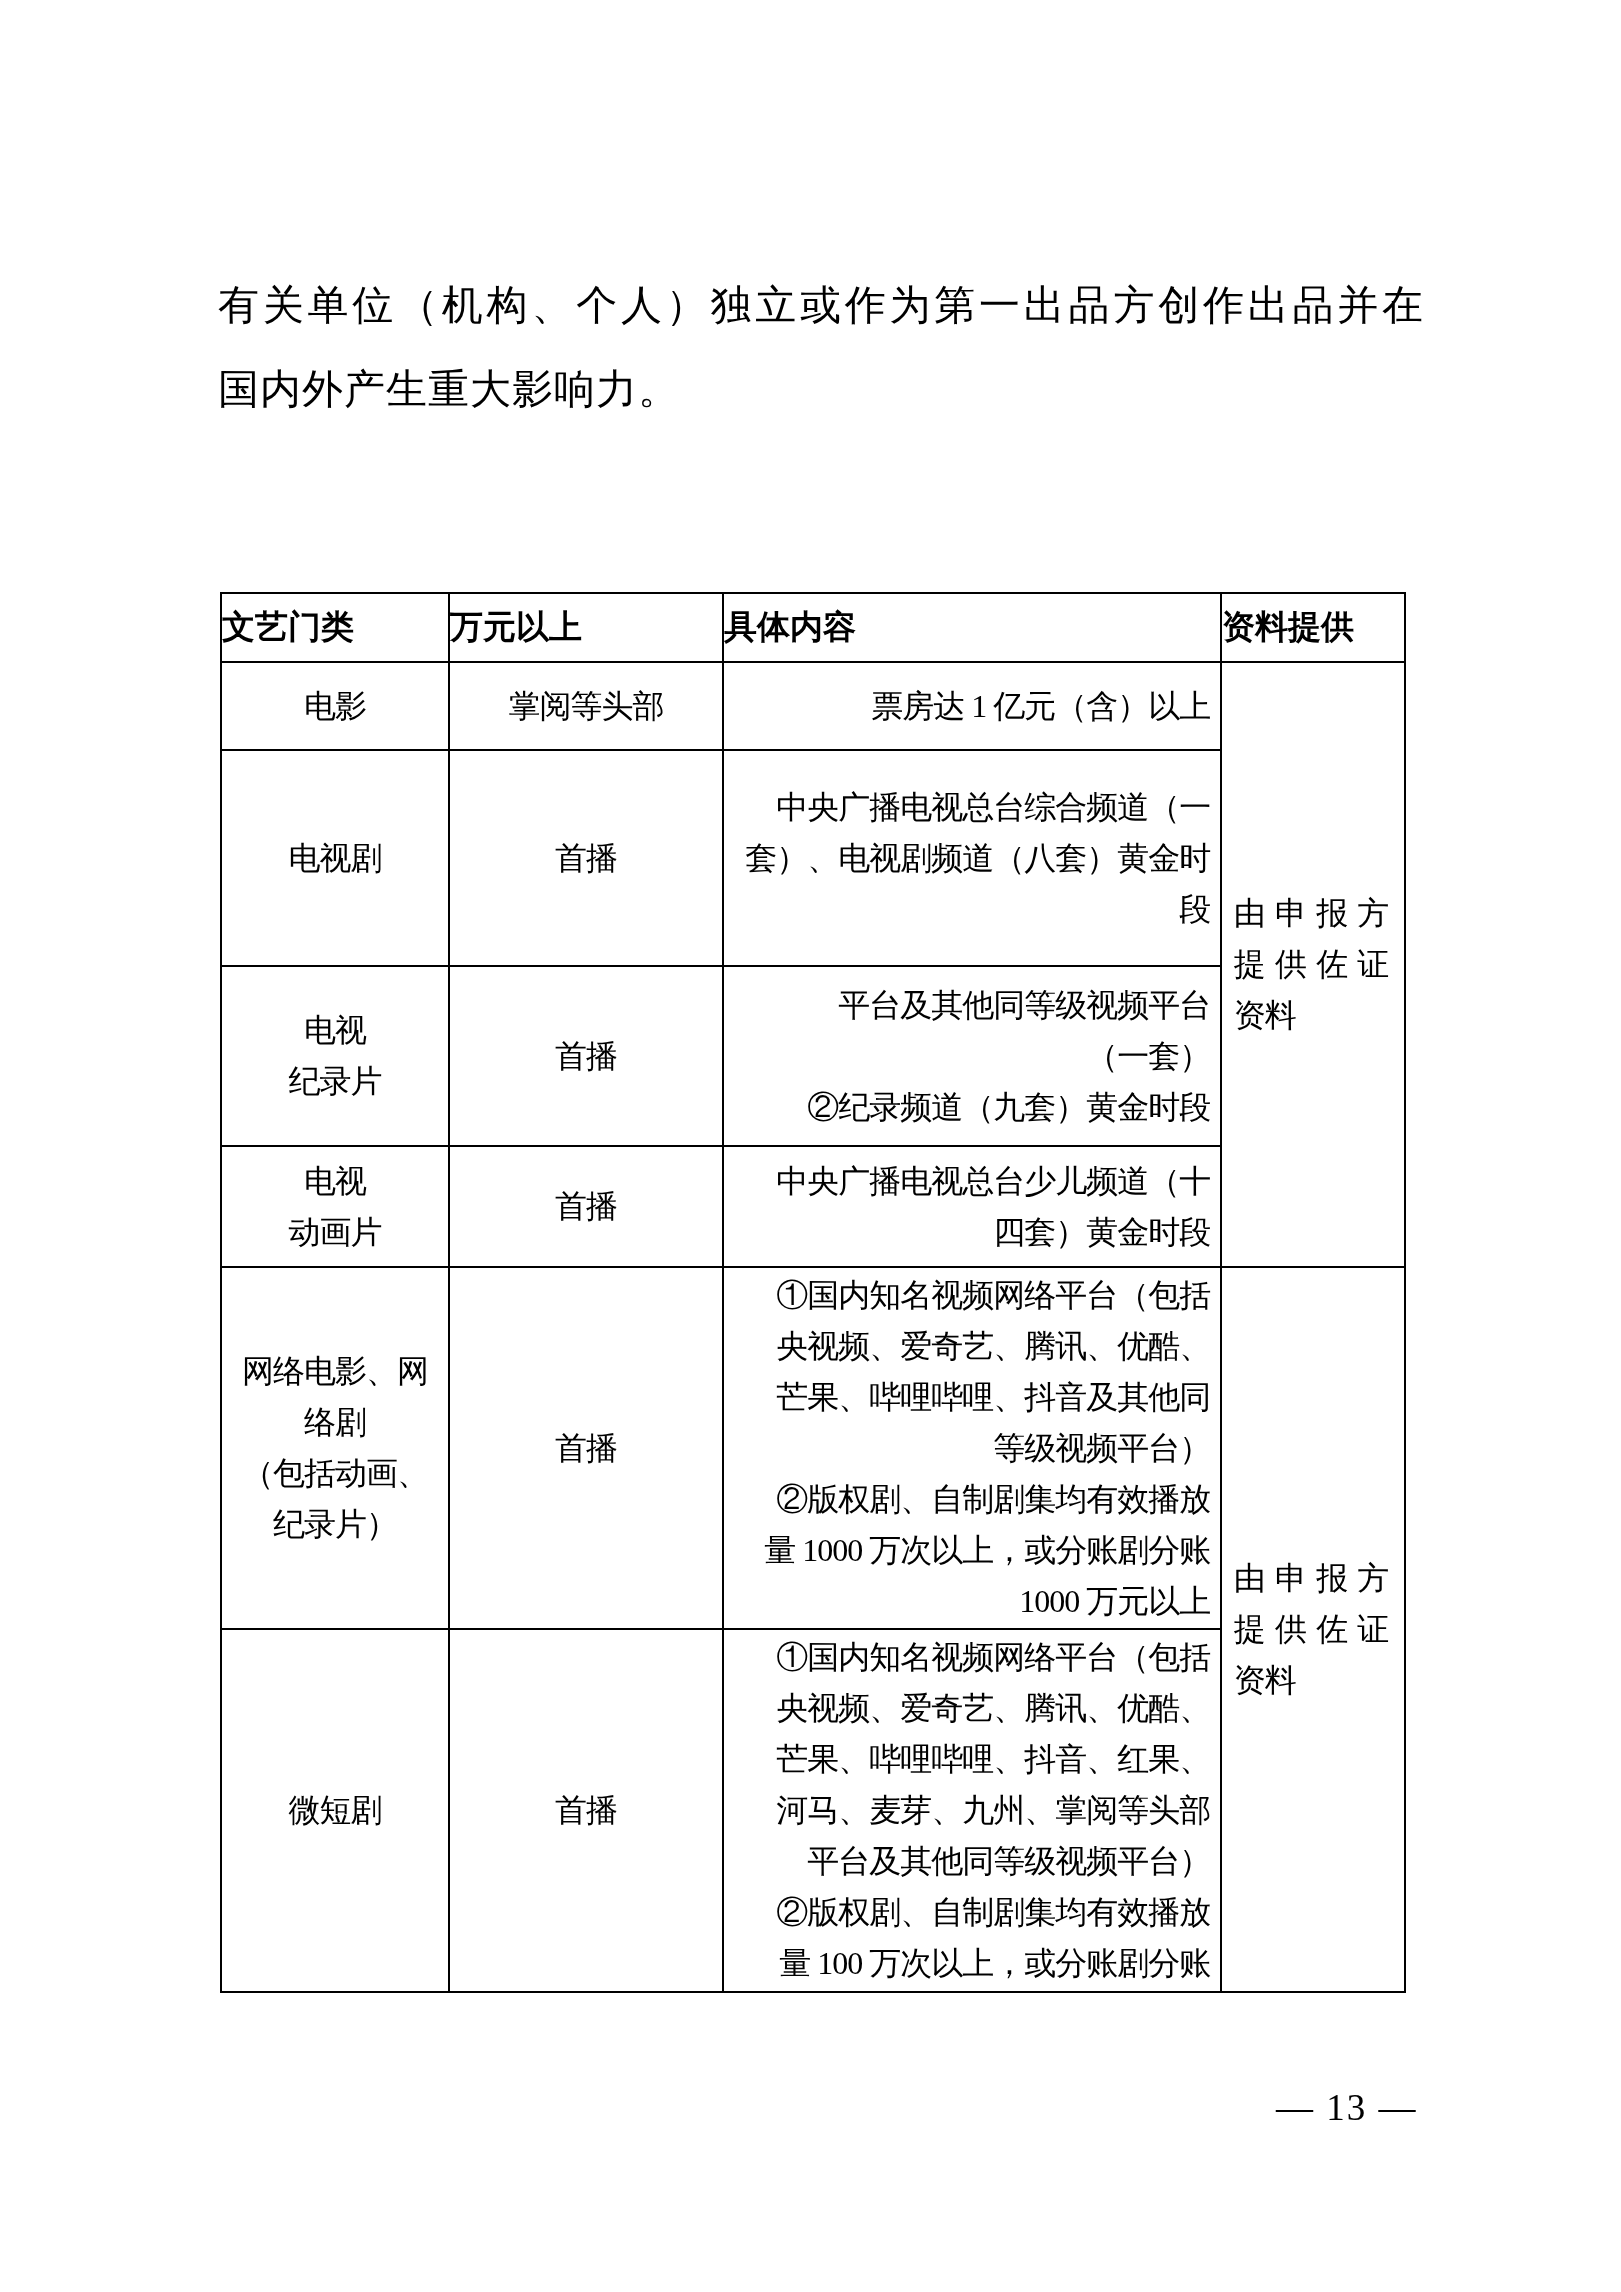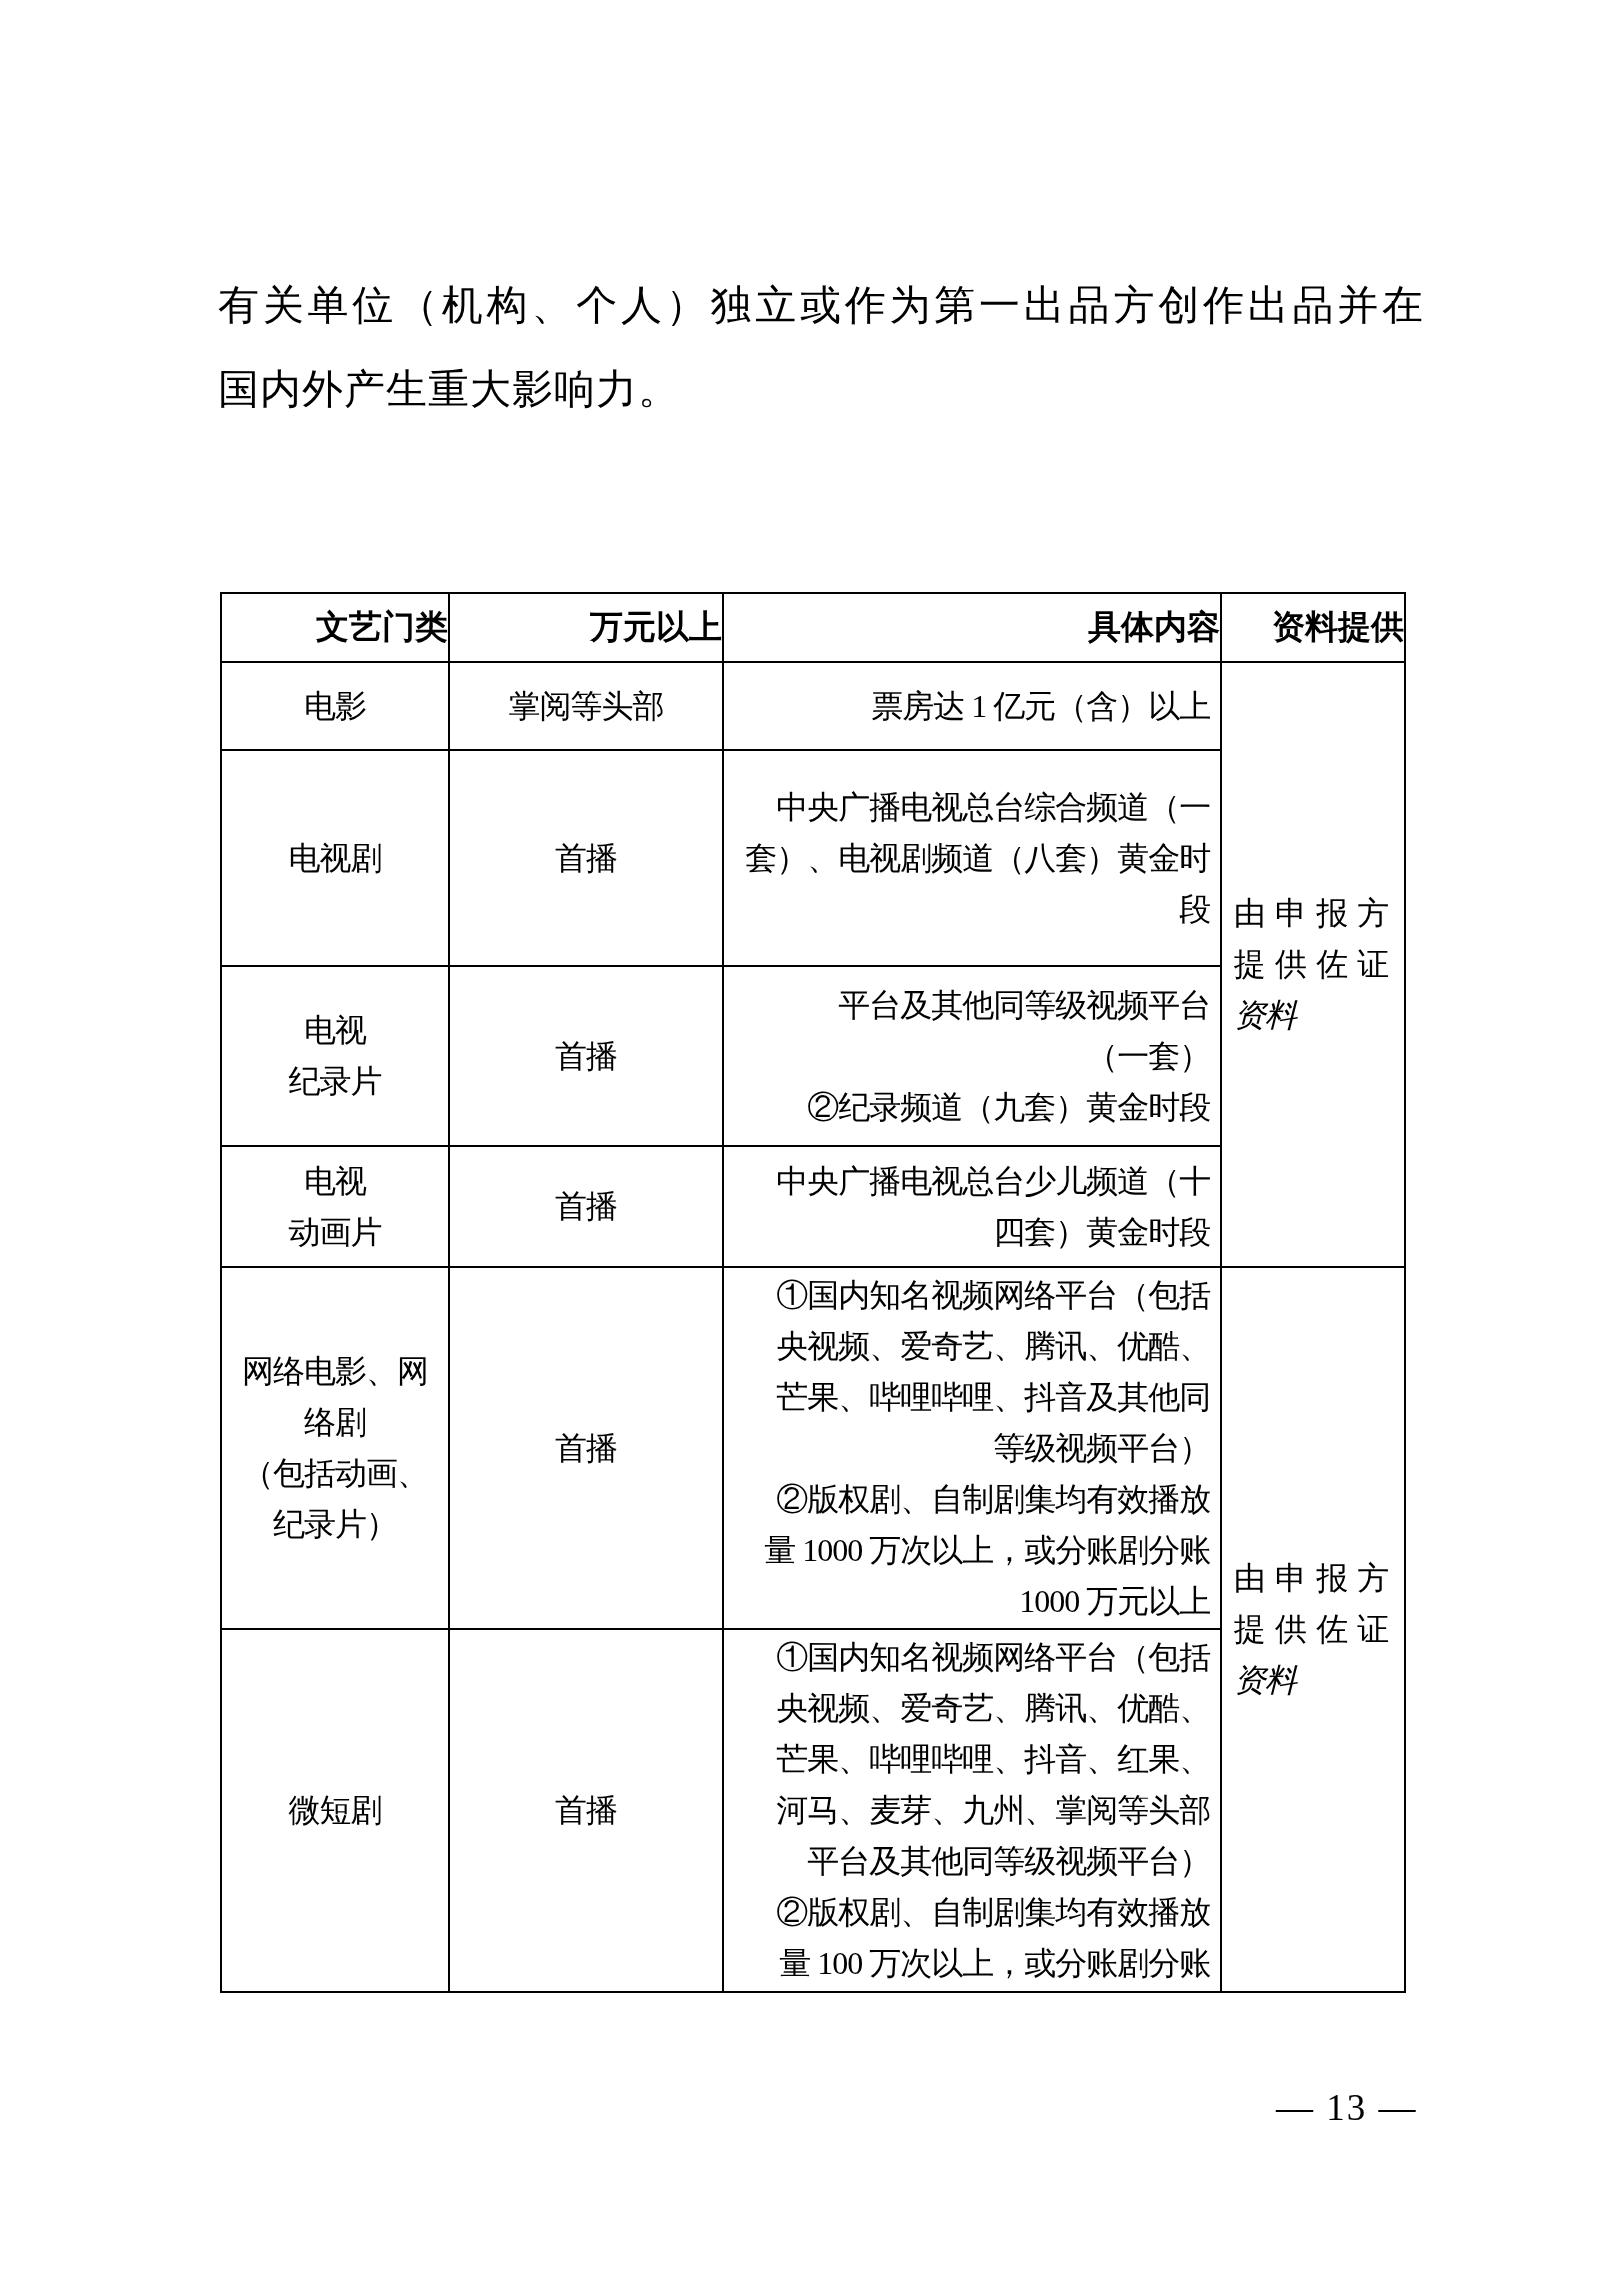--- a/index.html
+++ b/index.html
@@ -50,21 +50,21 @@
     border-bottom-width: 2.9px;
     padding: 0;
     vertical-align: middle;
     overflow: hidden;
   }
   .award-table th {
     font-family: "Liberation Sans", "DejaVu Sans", sans-serif;
     font-weight: bold;
     font-size: 33px;
     letter-spacing: 0;
-    text-align: right;
+    text-align: left;
   }
   tr.hdr    { height: 69px; }
   tr.r0     { height: 88px; }
   tr.r1     { height: 216px; }
   tr.r2     { height: 180px; }
   tr.r3     { height: 121px; }
   tr.r4     { height: 362px; }
   tr.r5     { height: 363px; }
 
   td.cat, td.award { text-align: center; }
@@ -74,21 +74,20 @@
 
   td.note { padding: 0 15.7px 0 11.8px; }
   td.note div {
     text-align: justify;
     text-align-last: justify;
     text-justify: inter-character;
   }
   td.note div:last-child {
     text-align: right;
     text-align-last: left;
-    font-style: italic;
   }
 
   
   .page-num {
     position: absolute;
     left: 1276px;
     top: 2086px;
     font-size: 37px;
     letter-spacing: 2px;
     white-space: nowrap;

